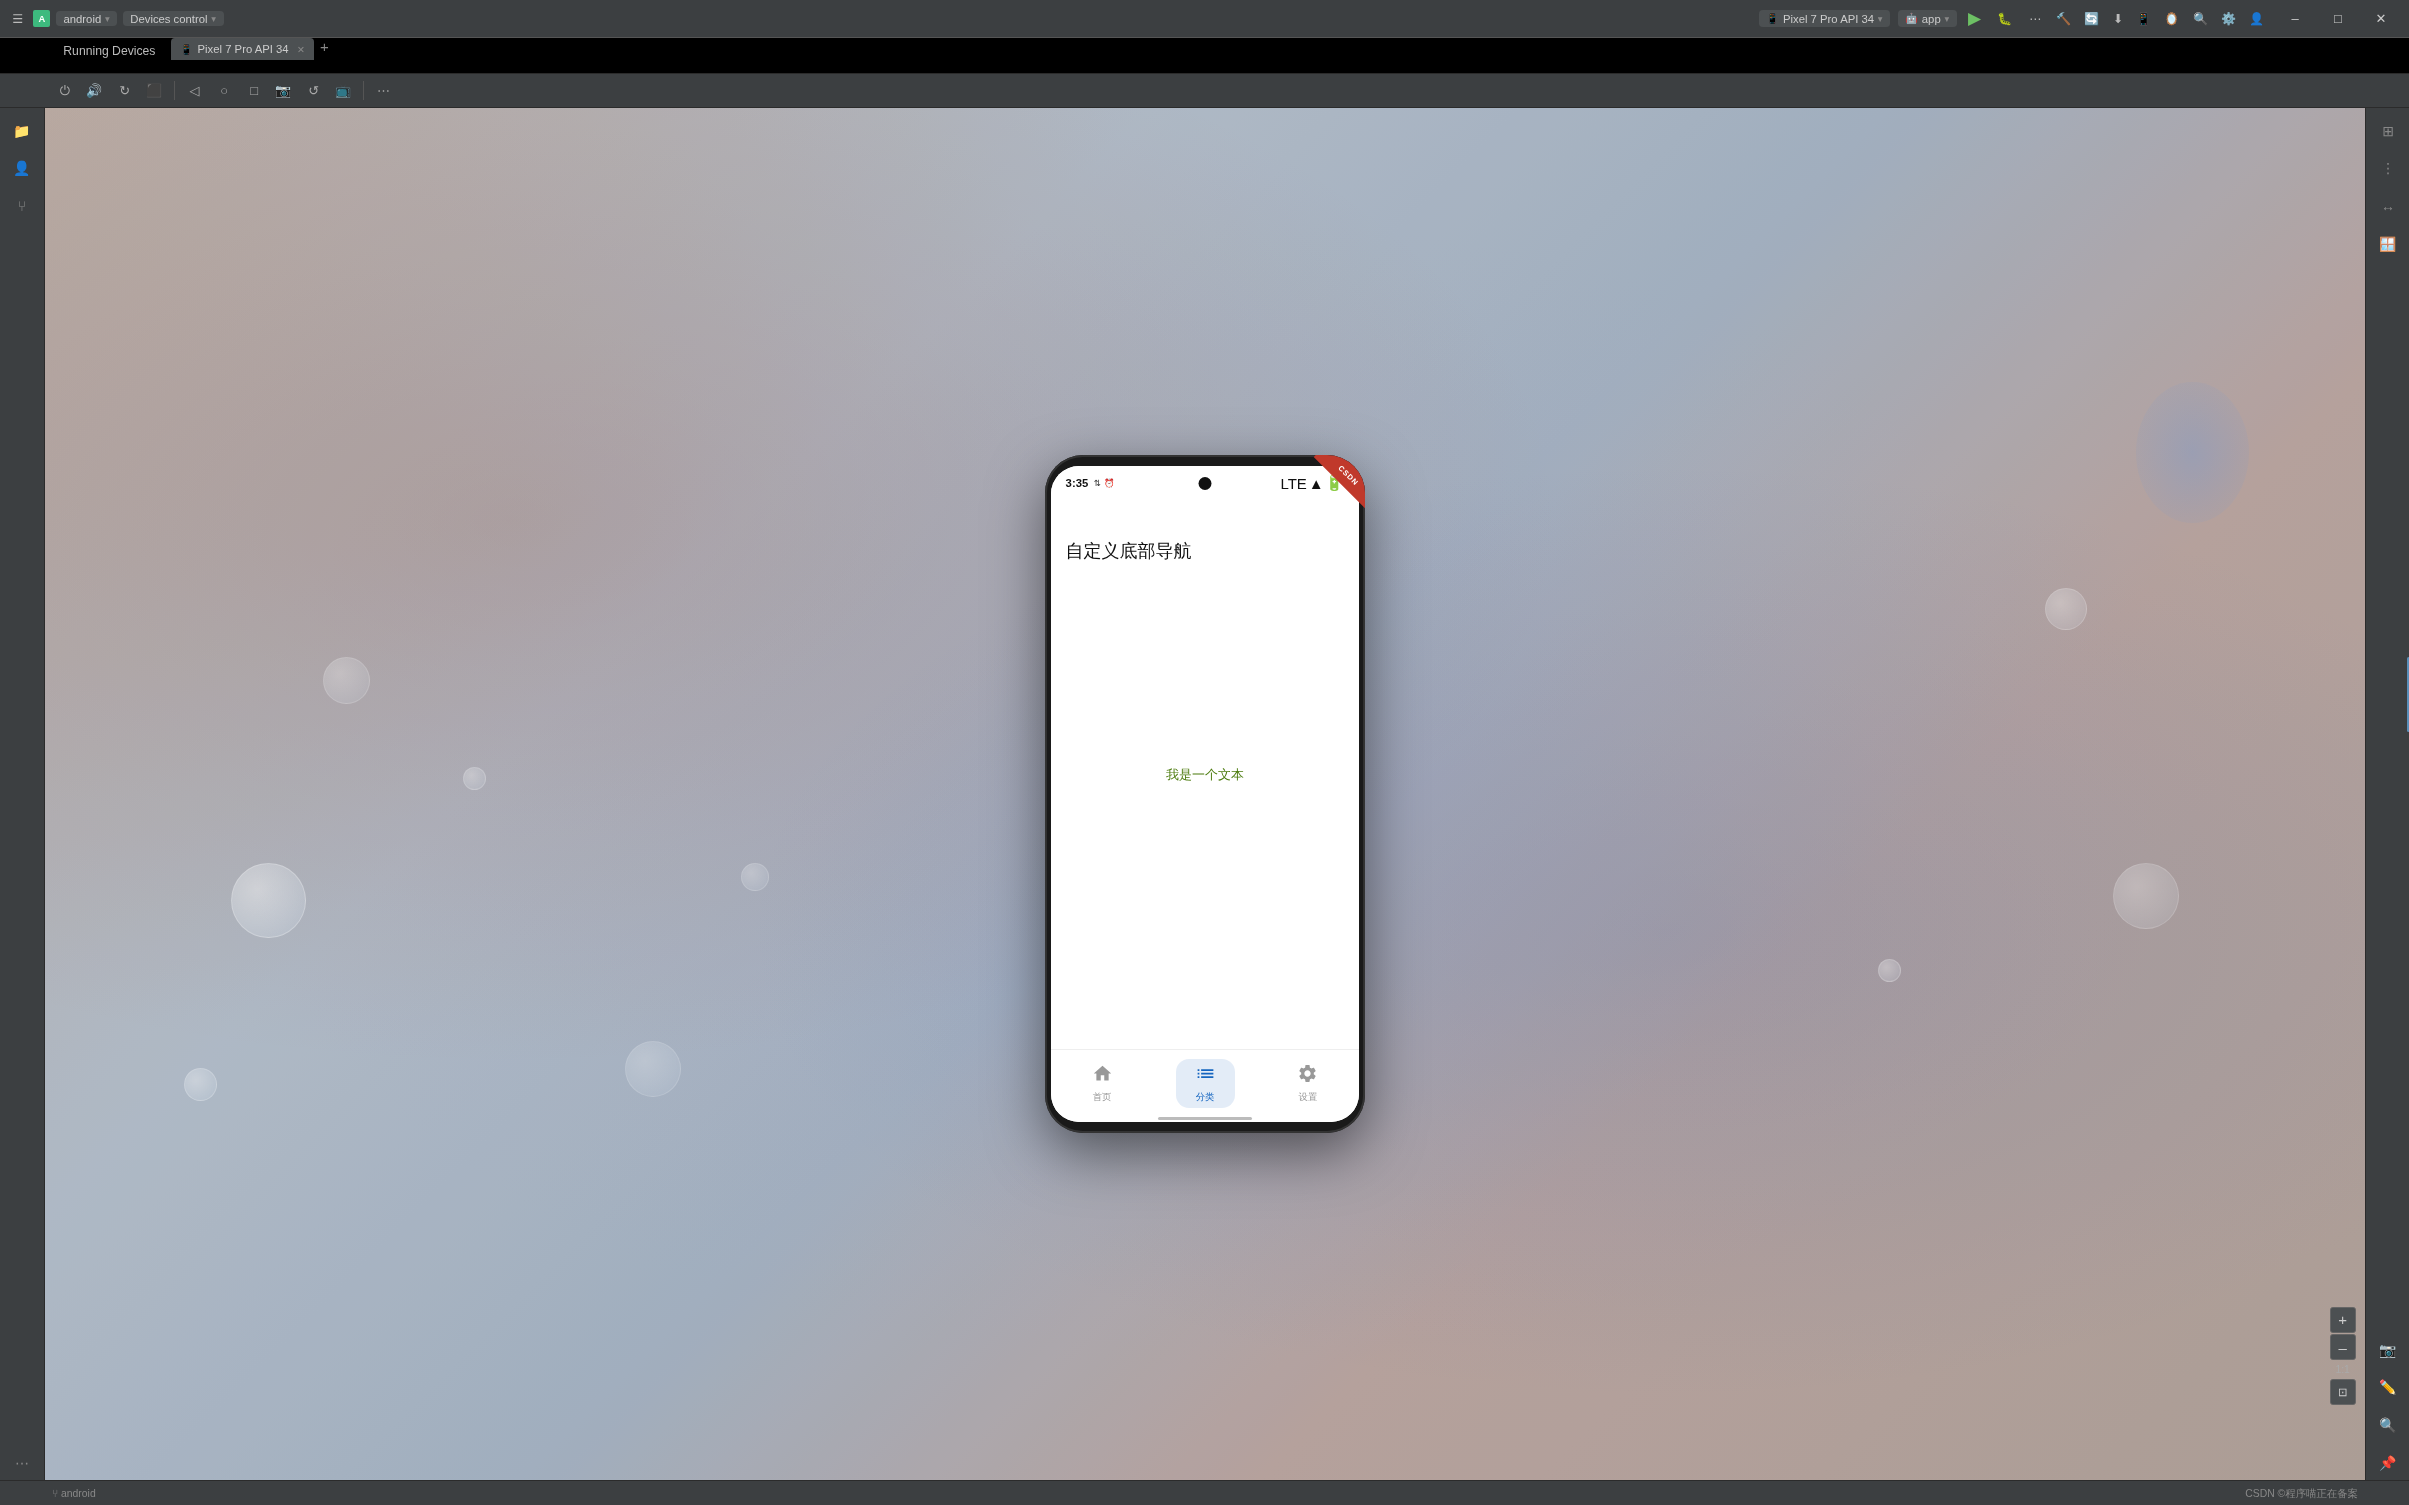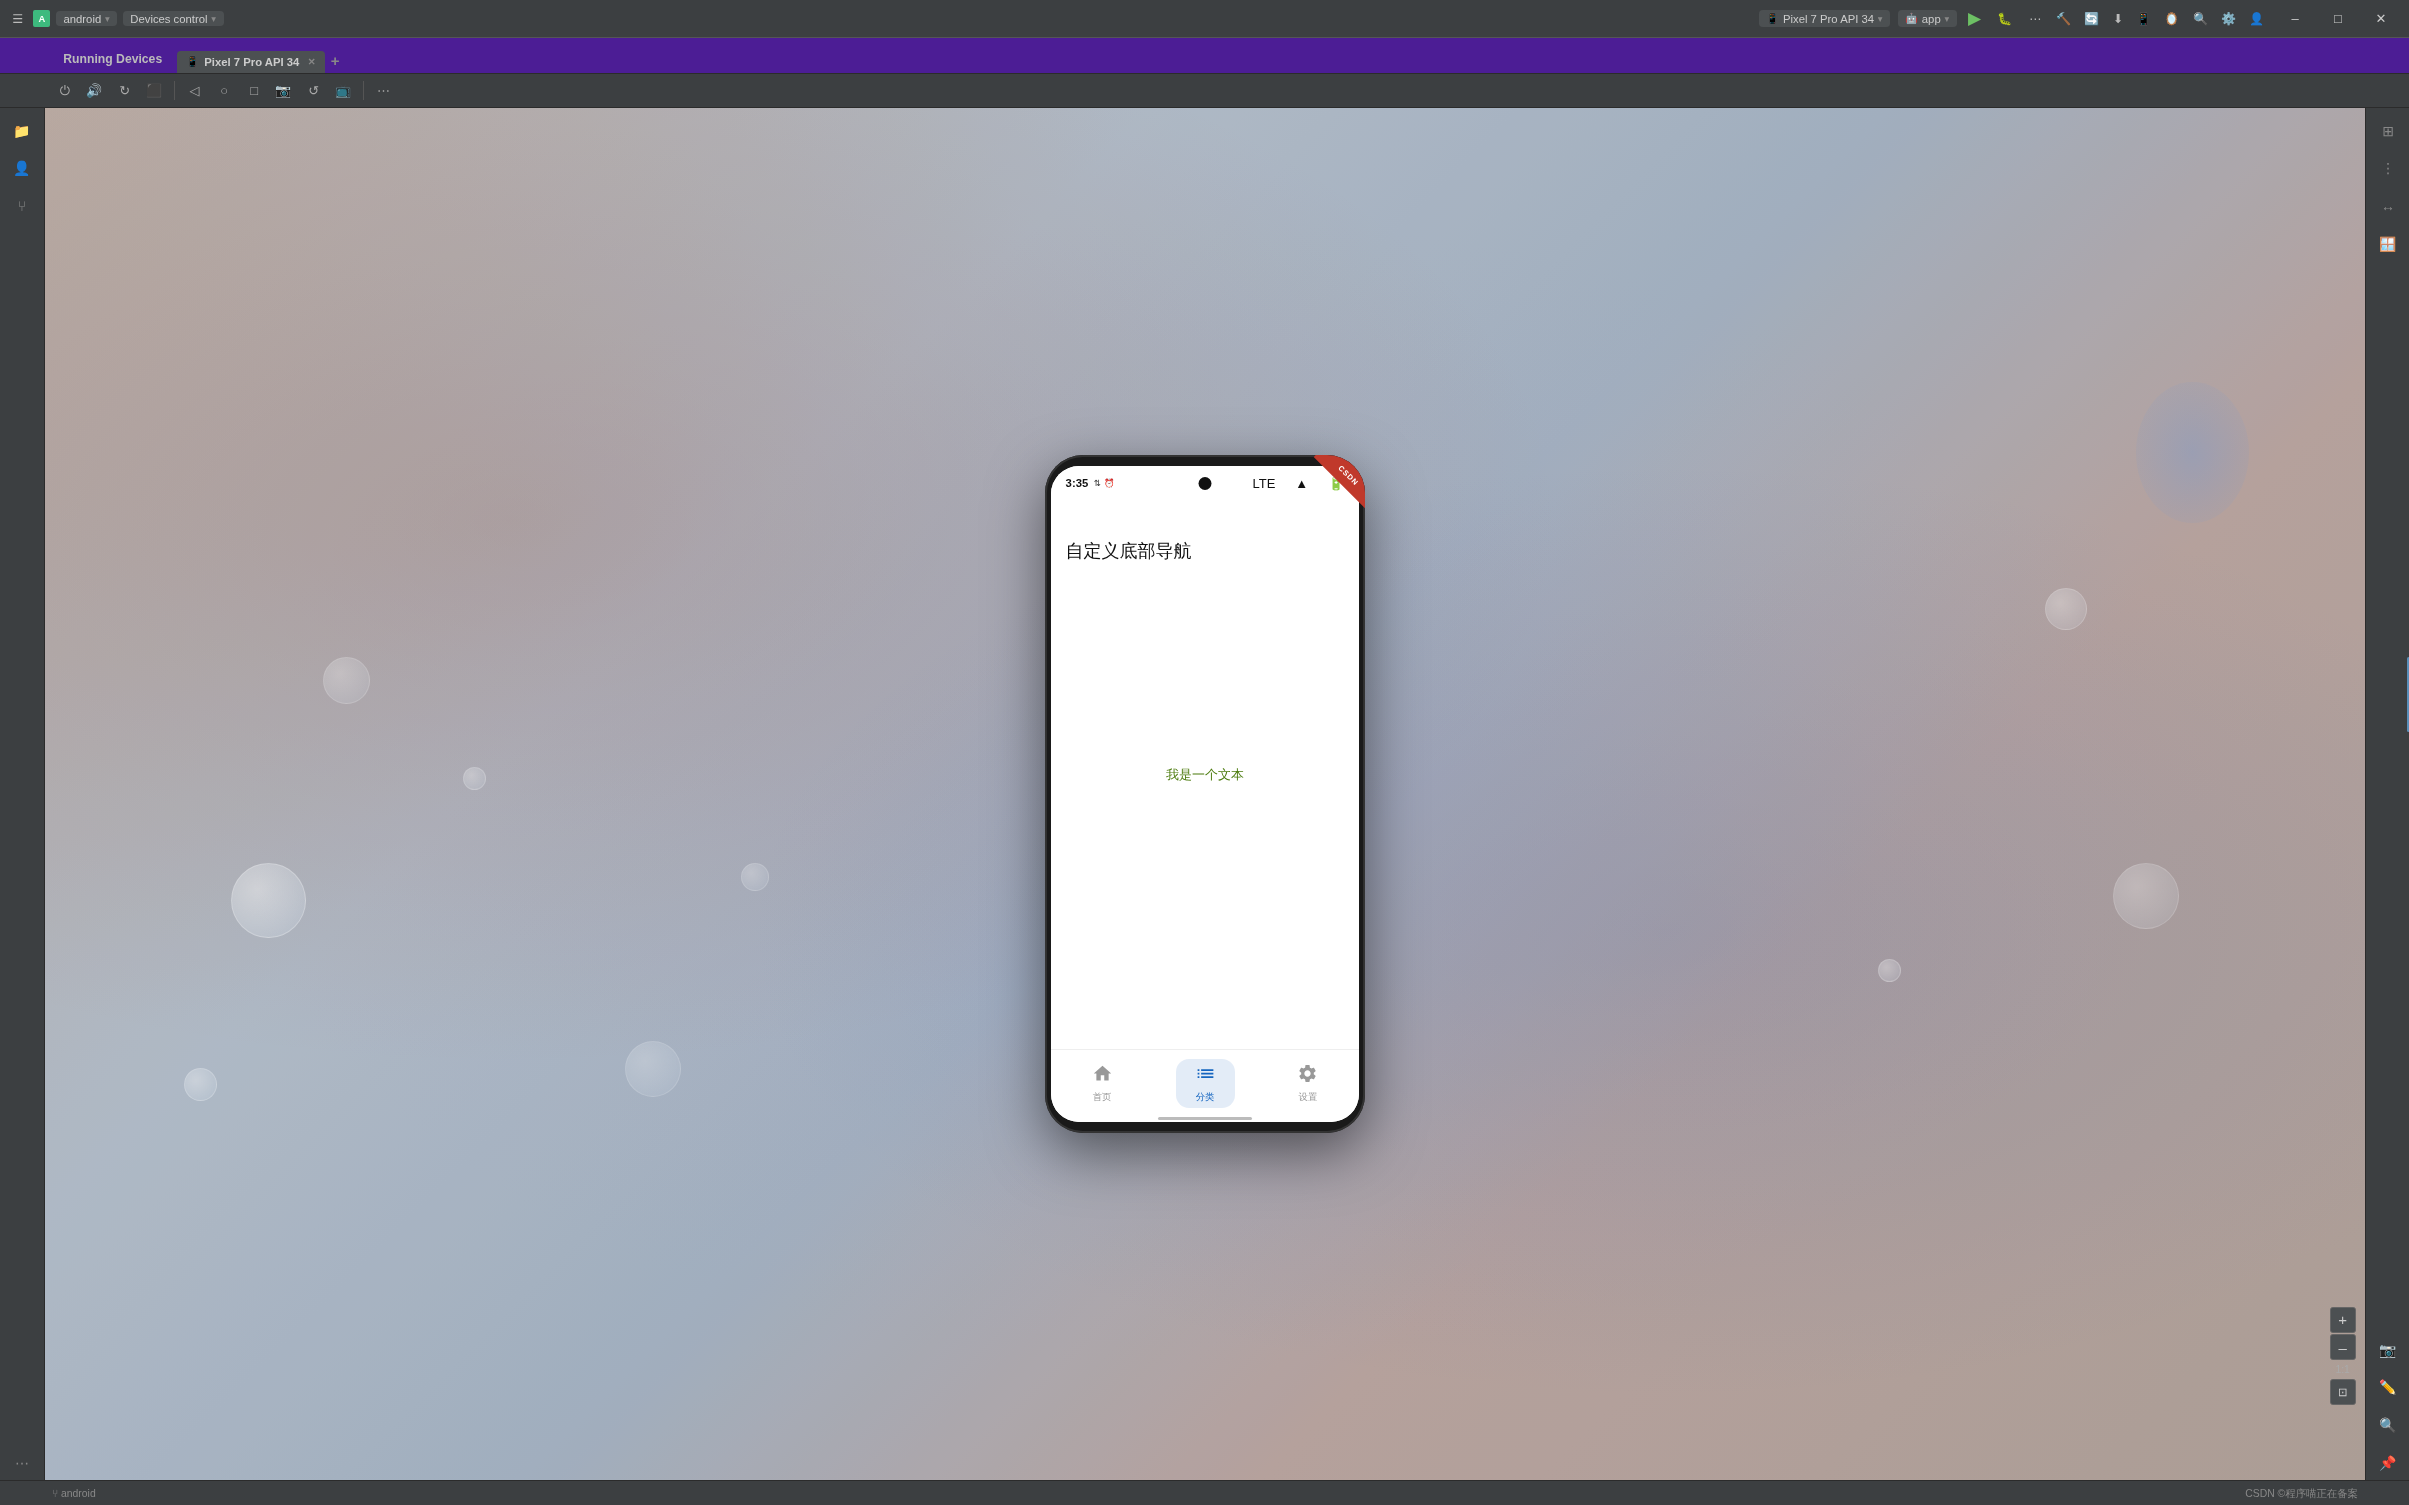--- a/index.html
+++ b/index.html
@@ -97,27 +97,26 @@
       cursor: pointer;
       font-size: 13px;
       display: flex;
       align-items: center;
       justify-content: center;
     }
 
     
     .tab-bar {
       height: 36px;
-      background: #4c1d95;
-      display: flex;
-      align-items: flex-end;
+      background: #000000;
+      display: flex;
+      align-items: flex-start;
       padding: 0 52px;
       border-bottom: 0.9px solid #2b2b2b;
       flex-shrink: 0;
-      font-weight: bold;
     }
     .tab-running {
       color: #bbb;
       font-size: 12.2px;
       padding: 5.6px 11.3px;
       cursor: pointer;
       border-bottom: 1.9px solid transparent;
     }
     .tab-device {
       background: #4c5052;
@@ -325,22 +324,22 @@
     .camera-dot {
       width: 13px;
       height: 13px;
       background: #111;
       border-radius: 50%;
     }
     .status-right {
       margin-left: auto;
       display: flex;
       align-items: center;
-      gap: 20px;
-      font-size: 13px;
+      gap: 2px;
+      font-size: 15px;
       color: #111;
     }
     
     .app-content {
       flex: 1;
       background: white;
       padding: 15px;
       overflow: hidden;
       position: relative;
     }

